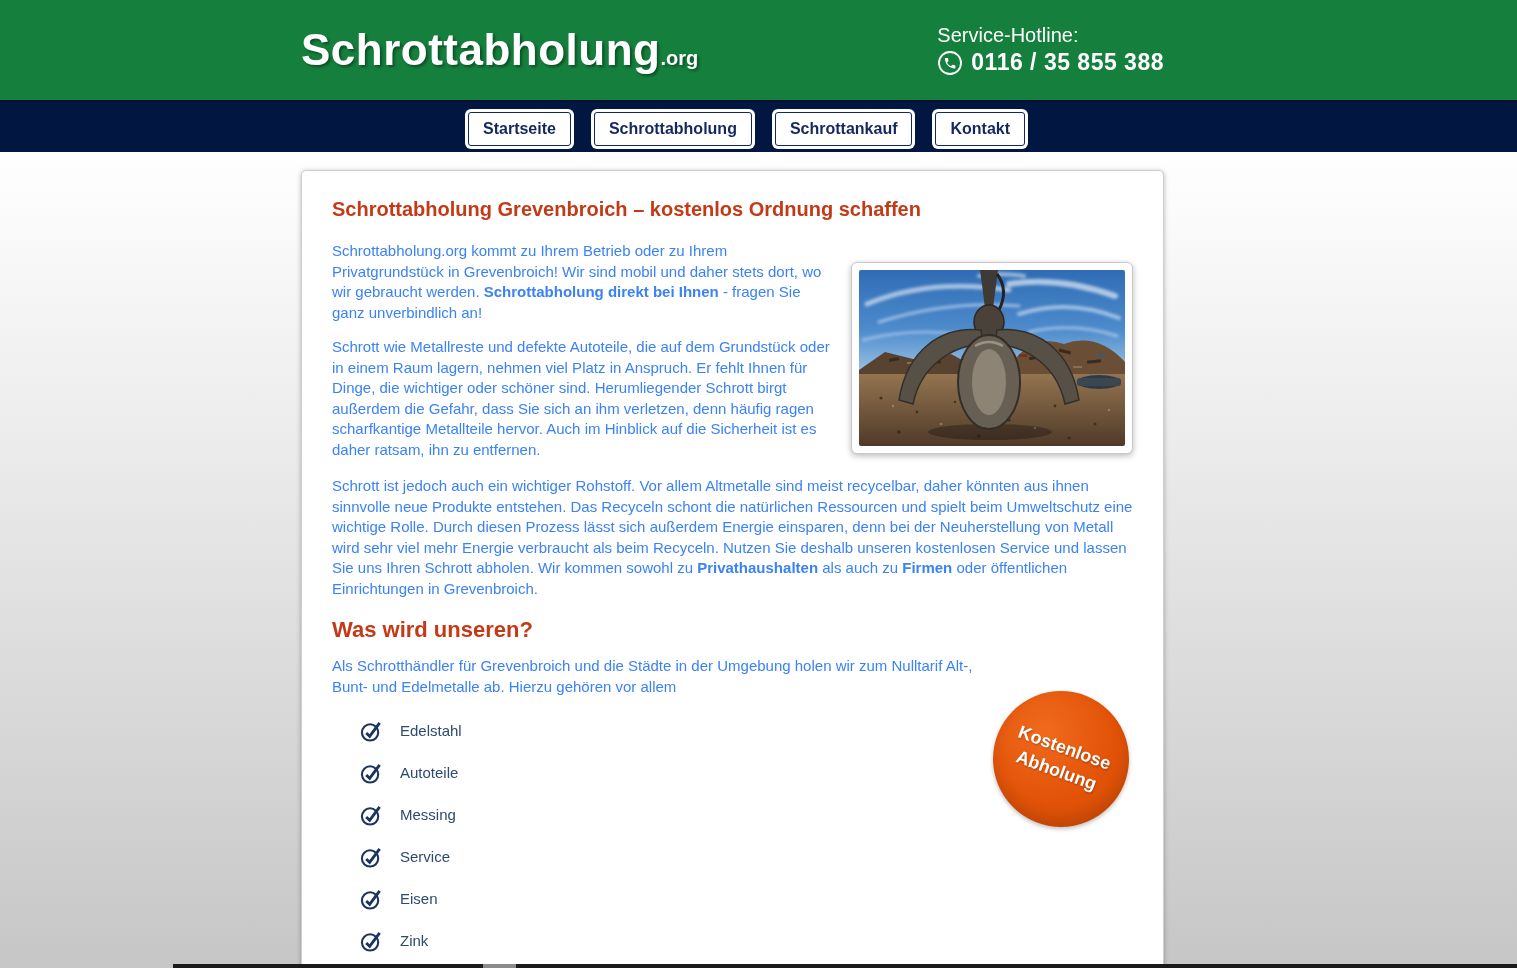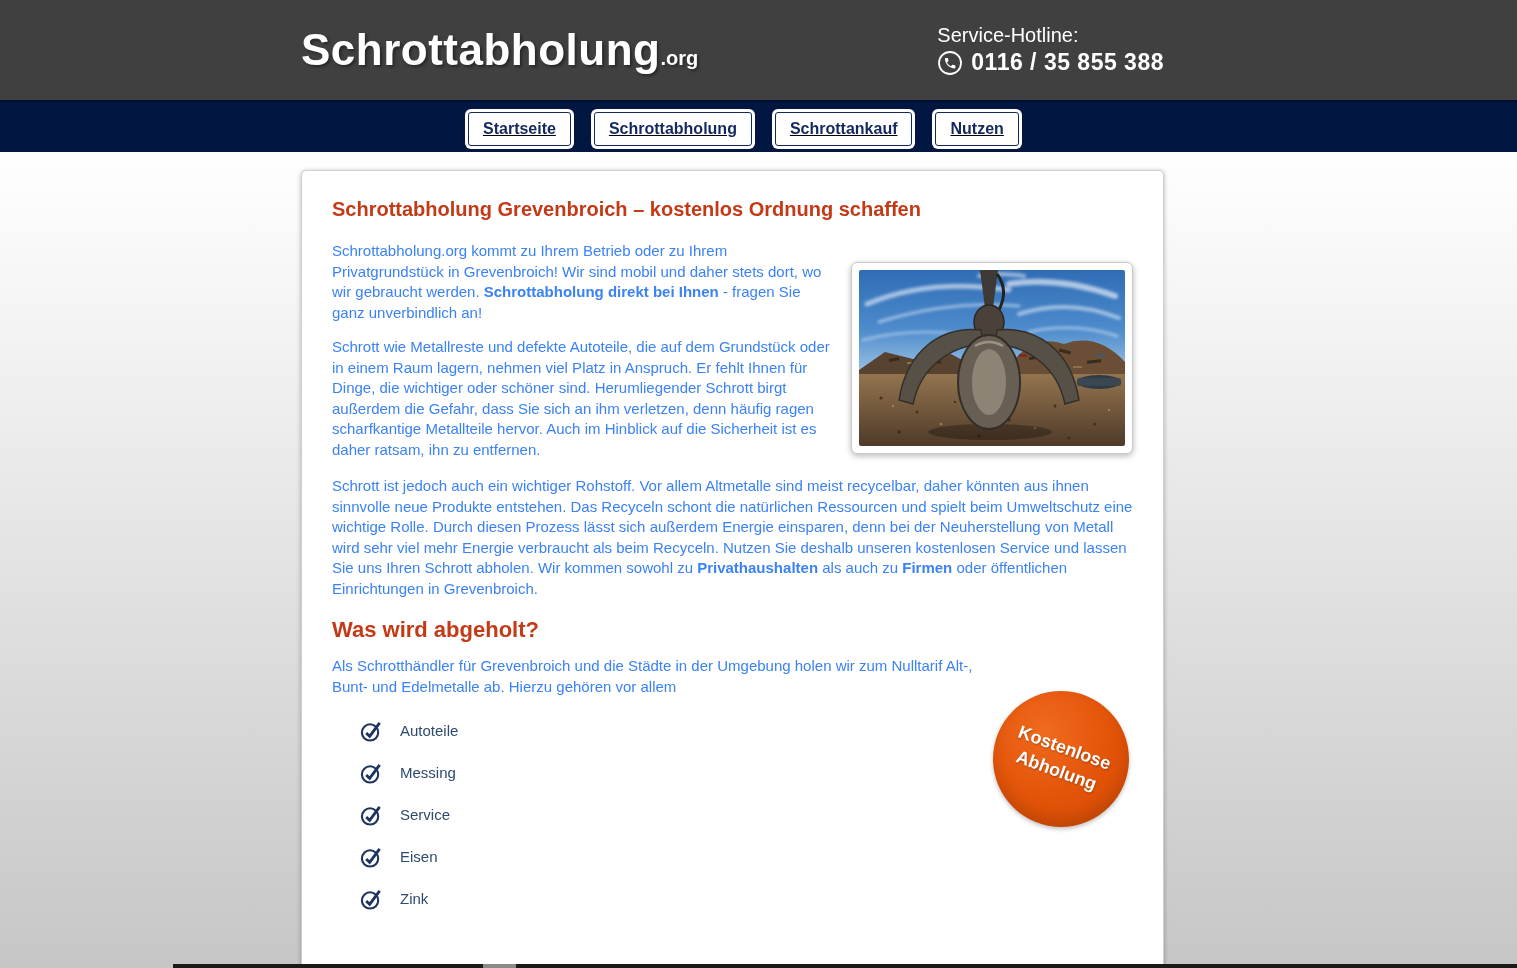--- a/index.html
+++ b/index.html
@@ -4,37 +4,37 @@
 <style>
   * { margin:0; padding:0; box-sizing:border-box; }
   html,body { width:1517px; height:968px; overflow:hidden; }
   body {
     font-family:"Liberation Sans","DejaVu Sans",sans-serif;
     background:linear-gradient(180deg,#ffffff 150px,#ededed 420px,#c6c6c6 968px);
     position:relative;
   }
 
   
-  .site-header { height:100px; background:#404040; }
+  .site-header { height:100px; background:#15803d; }
   .header-inner {
     margin-left:301px; width:863px; height:100%;
     display:flex; align-items:center; justify-content:space-between;
   }
   .logo { color:#ffffff; cursor:pointer; text-shadow:2px 2px 3px rgba(0,0,0,.4); white-space:nowrap; }
   .logo-main { font-size:44px; font-weight:bold; letter-spacing:.5px; }
   .logo-suffix { font-size:20px; font-weight:bold; }
   .hotline { color:#ffffff; }
   .hotline-label { font-size:20px; font-weight:500; margin-bottom:2px; }
   .hotline-number-row { display:flex; align-items:center; justify-content:flex-end; gap:8px; }
   .phone-icon svg { display:block; }
   .hotline-number { font-size:23px; font-weight:bold; letter-spacing:.5px; cursor:pointer; }
 
   
   .main-nav { height:52px; background:#011640; border-top:2px solid #00102e; }
-  .nav-inner { margin-left:468px; padding-top:10px; display:flex; gap:23px;text-decoration:underline; }
+  .nav-inner { margin-left:468px; padding-top:10px; display:flex; gap:23px; }
   .nav-btn {
     display:inline-block; background:#ffffff; color:#13285e;
     font-size:16px; font-weight:bold; line-height:1;
     padding:8px 14px; border:1px solid #13285e; border-radius:3px;
     box-shadow:0 0 0 3px #ffffff; cursor:pointer; text-decoration:none; white-space:nowrap;
   }
 
   
   .card {
     position:relative; margin-left:301px; margin-top:18px;
@@ -103,21 +103,21 @@
       </div>
     </div>
   </div>
 </header>
 
 <nav class="main-nav">
   <div class="nav-inner">
     <a class="nav-btn">Startseite</a>
     <a class="nav-btn">Schrottabholung</a>
     <a class="nav-btn">Schrottankauf</a>
-    <a class="nav-btn">Nutzen</a>
+    <a class="nav-btn">Kontakt</a>
   </div>
 </nav>
 
 <main class="card">
   <h1 class="page-title">Schrottabholung Grevenbroich – kostenlos Ordnung schaffen</h1>
 
   <div class="two-col">
     <div class="col-text">
       <p><span>Schrottabholung.org kommt zu Ihrem Betrieb oder zu Ihrem Privatgrundstück in Grevenbroich! Wir sind mobil und daher stets dort, wo wir gebraucht werden. </span><b>Schrottabholung direkt bei Ihnen</b><span> - fragen Sie ganz unverbindlich an!</span></p>
       <p>Schrott wie Metallreste und defekte Autoteile, die auf dem Grundstück oder in einem Raum lagern, nehmen viel Platz in Anspruch. Er fehlt Ihnen für Dinge, die wichtiger oder schöner sind. Herumliegender Schrott birgt außerdem die Gefahr, dass Sie sich an ihm verletzen, denn häufig ragen scharfkantige Metallteile hervor. Auch im Hinblick auf die Sicherheit ist es daher ratsam, ihn zu entfernen.</p>
@@ -196,24 +196,33 @@
         <path d="M138,60 C178,56 212,80 220,130 L206,134 C198,96 168,76 136,74 Z" fill="#575047" stroke="#332e28" stroke-width="1.5"></path>
         <ellipse cx="130" cy="112" rx="31" ry="47" fill="#675f53" stroke="#332e28" stroke-width="2"></ellipse>
         <ellipse cx="130" cy="112" rx="17" ry="33" fill="#8d8476"></ellipse>
         <path d="M116,76 Q130,68 144,76" stroke="#9b9284" stroke-width="2.5" fill="none"></path>
       </svg>
     </figure>
   </div>
 
   <p class="full-para"><span>Schrott ist jedoch auch ein wichtiger Rohstoff. Vor allem Altmetalle sind meist recycelbar, daher könnten aus ihnen sinnvolle neue Produkte entstehen. Das Recyceln schont die natürlichen Ressourcen und spielt beim Umweltschutz eine wichtige Rolle. Durch diesen Prozess lässt sich außerdem Energie einsparen, denn bei der Neuherstellung von Metall wird sehr viel mehr Energie verbraucht als beim Recyceln. Nutzen Sie deshalb unseren kostenlosen Service und lassen Sie uns Ihren Schrott abholen. Wir kommen sowohl zu </span><b>Privathaushalten</b><span> als auch zu </span><b>Firmen</b><span> oder öffentlichen Einrichtungen in Grevenbroich.</span></p>
 
-  <h2 class="section-title">Was wird abgeholt?</h2>
+  <h2 class="section-title">Was wird unseren?</h2>
   <p class="section-intro">Als Schrotthändler für Grevenbroich und die Städte in der Umgebung holen wir zum Nulltarif Alt-, Bunt- und Edelmetalle ab. Hierzu gehören vor allem</p>
 
   <ul class="checklist">
+    <li>
+      <span class="check-icon">
+          <svg width="23" height="23" viewBox="0 0 24 24">
+            <circle cx="10.5" cy="14" r="8.5" fill="none" stroke="#1d3461" stroke-width="2.2"></circle>
+            <path d="M6.5,14.5 l3.6,3.6 L20.5,4" fill="none" stroke="#1d3461" stroke-width="3"></path>
+          </svg>
+        </span>
+      <span class="check-label">Edelstahl</span>
+    </li>
     <li>
       <span class="check-icon">
           <svg width="23" height="23" viewBox="0 0 24 24">
             <circle cx="10.5" cy="14" r="8.5" fill="none" stroke="#1d3461" stroke-width="2.2"></circle>
             <path d="M6.5,14.5 l3.6,3.6 L20.5,4" fill="none" stroke="#1d3461" stroke-width="3"></path>
           </svg>
         </span>
       <span class="check-label">Autoteile</span>
     </li>
     <li>

